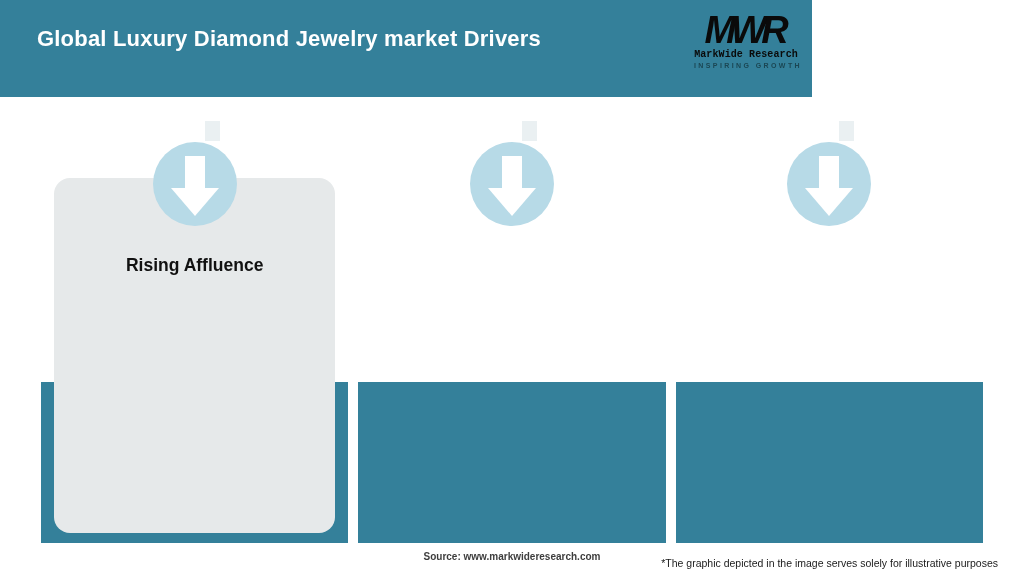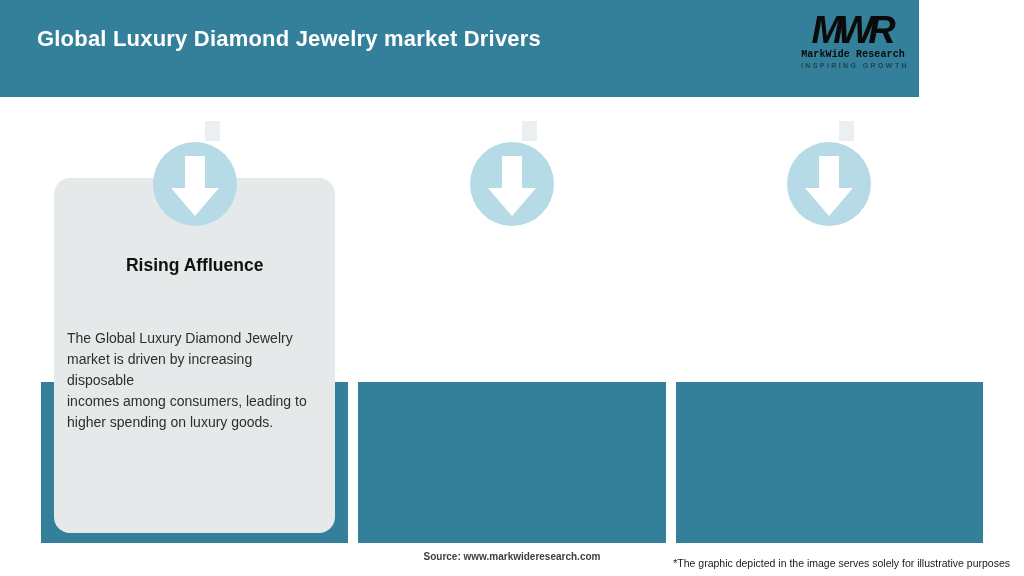--- a/index.html
+++ b/index.html
@@ -7,21 +7,21 @@
     width: 1024px; height: 576px;
     background: #ffffff;
     font-family: "Liberation Sans", sans-serif;
     overflow: hidden;
     position: relative;
   }
 
   
   .header {
     position: absolute; top: 0; left: 0;
-    width: 919px; height: 97px;
+    width: 812px; height: 97px;
     background: #34809a;
   }
   .header-title {
     position: absolute; left: 37px; top: 26px;
     color: #ffffff;
     font-size: 22px;
     font-weight: 700;
     letter-spacing: 0.2px;
   }
   .logo {
@@ -138,21 +138,21 @@
     position: absolute;
     left: 0; right: 0;
     top: 551px;
     text-align: center;
     font-size: 10px;
     font-weight: 700;
     color: #3d3d3d;
   }
   .footer-disclaimer {
     position: absolute;
-    right: 14px;
+    right: 26px;
     top: 557px;
     font-size: 10.5px;
     color: #1a1a1a;
   }
 </style>
 </head>
 <body>
 
 <div class="header">
   <div class="header-title">Global Luxury Diamond Jewelry market Drivers</div>
@@ -169,24 +169,20 @@
     <div class="backdrop"></div>
     <div class="arrow-notch"></div>
     <div class="icon-circle">
       <svg width="52" height="64" viewBox="0 0 52 64" aria-hidden="true">
         <rect x="16" y="2" width="20" height="34" fill="#ffffff"></rect>
         <polygon points="2,34 50,34 26,62" fill="#ffffff"></polygon>
       </svg>
     </div>
     <div class="card">
       <div class="card-title">Rising Affluence</div>
-      <div class="card-desc">The Global Luxury Diamond Jewelry
-market is driven by increasing disposable
-incomes among consumers, leading to
-higher spending on luxury goods.</div>
     </div>
   </div>
 
   <div class="driver-group">
     <div class="backdrop"></div>
     <div class="arrow-notch"></div>
     <div class="icon-circle">
       <svg width="52" height="64" viewBox="0 0 52 64" aria-hidden="true">
         <rect x="16" y="2" width="20" height="34" fill="#ffffff"></rect>
         <polygon points="2,34 50,34 26,62" fill="#ffffff"></polygon>

